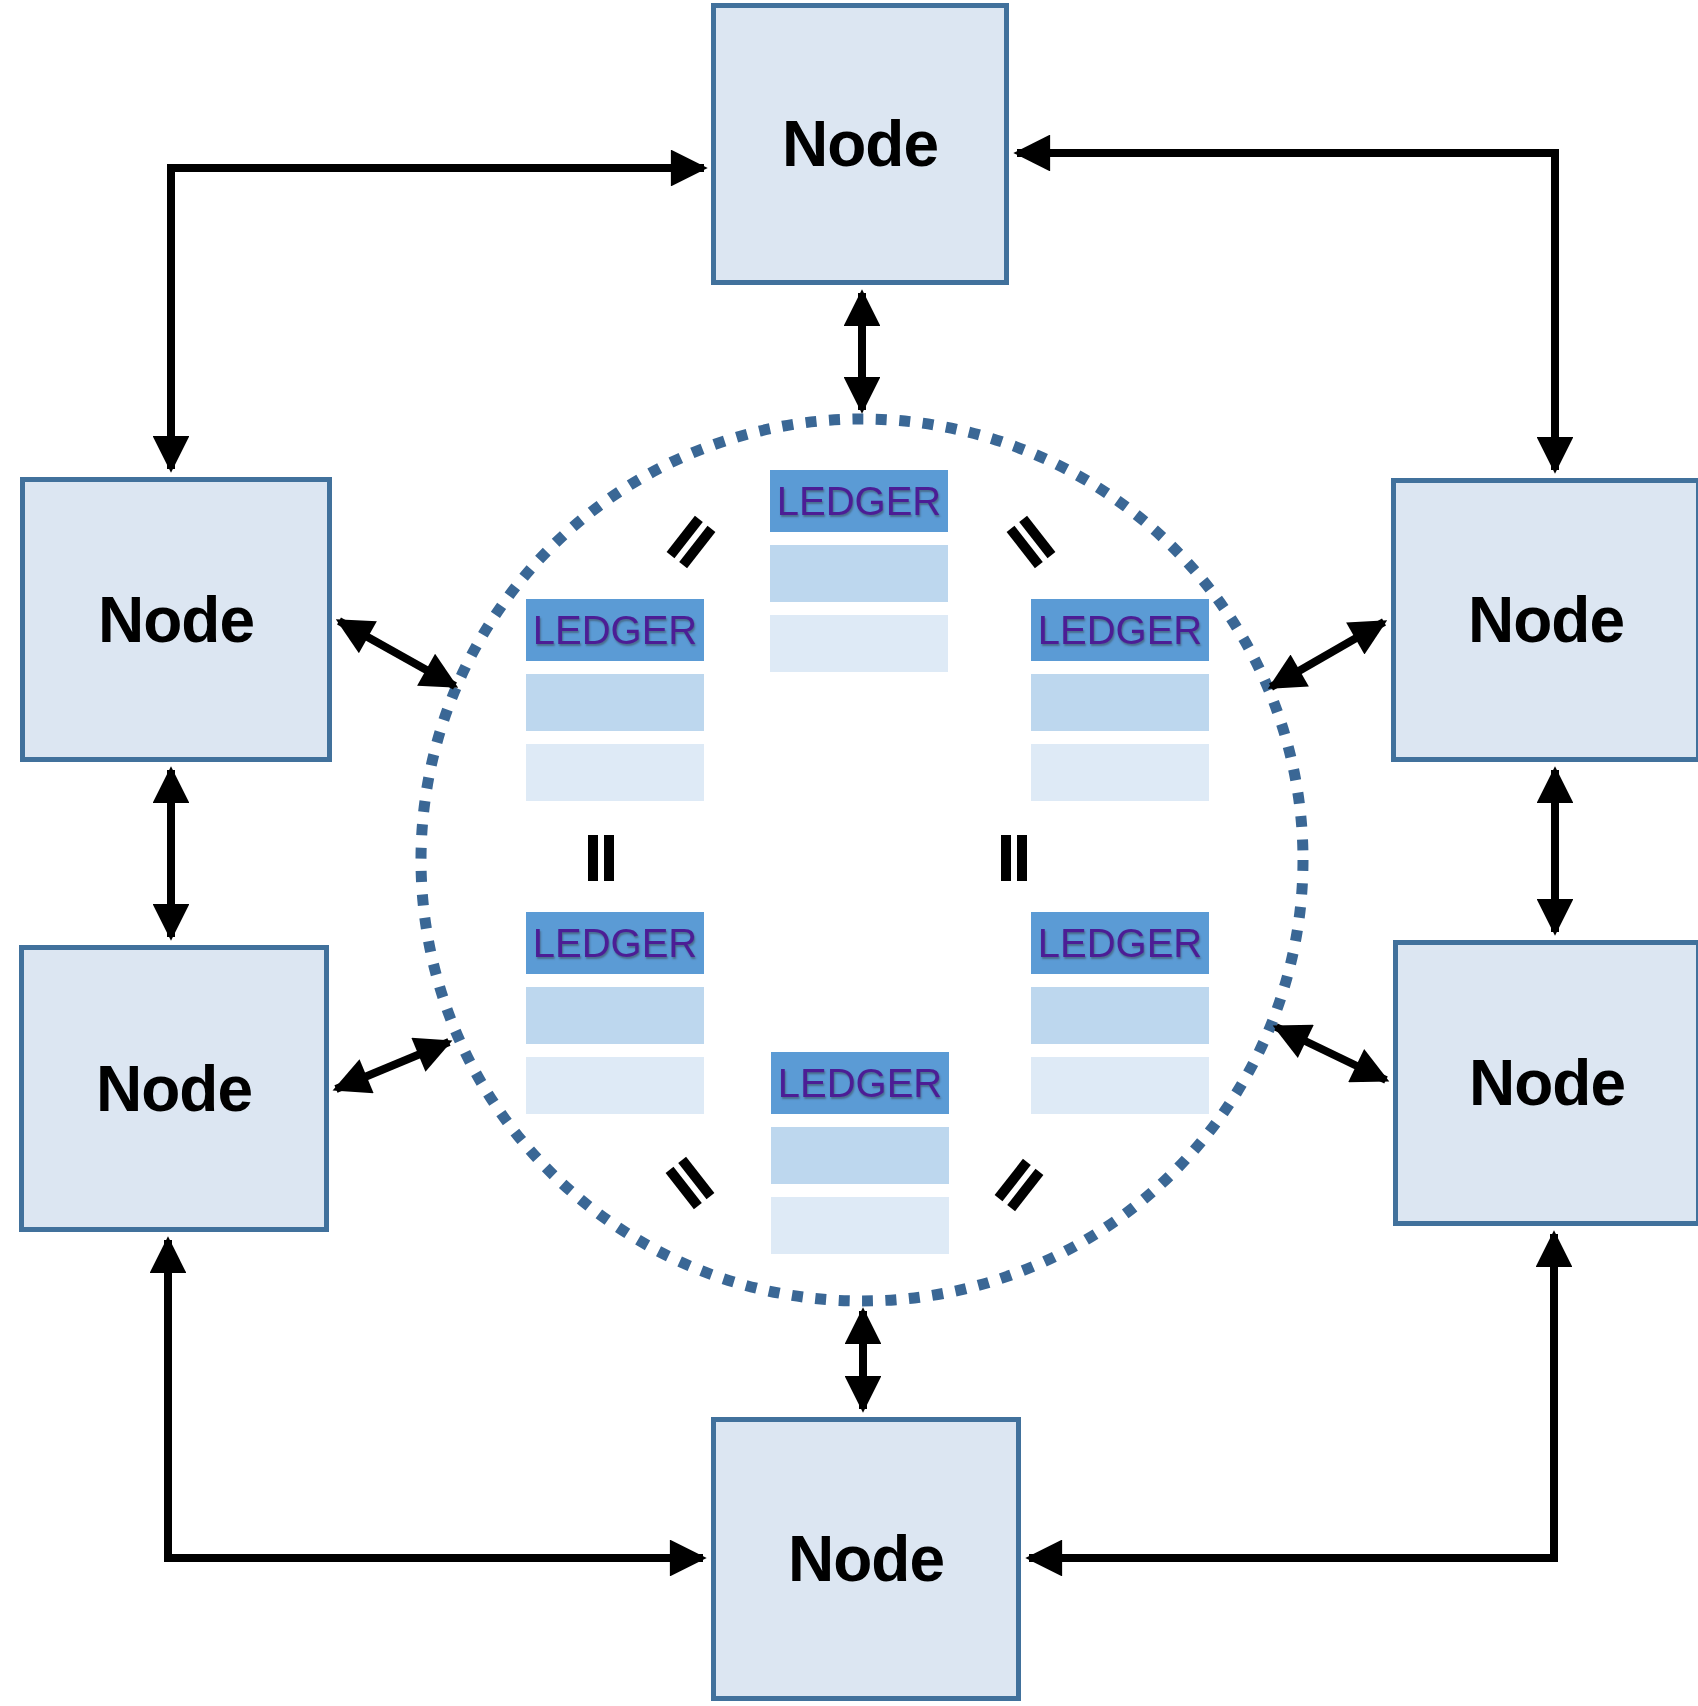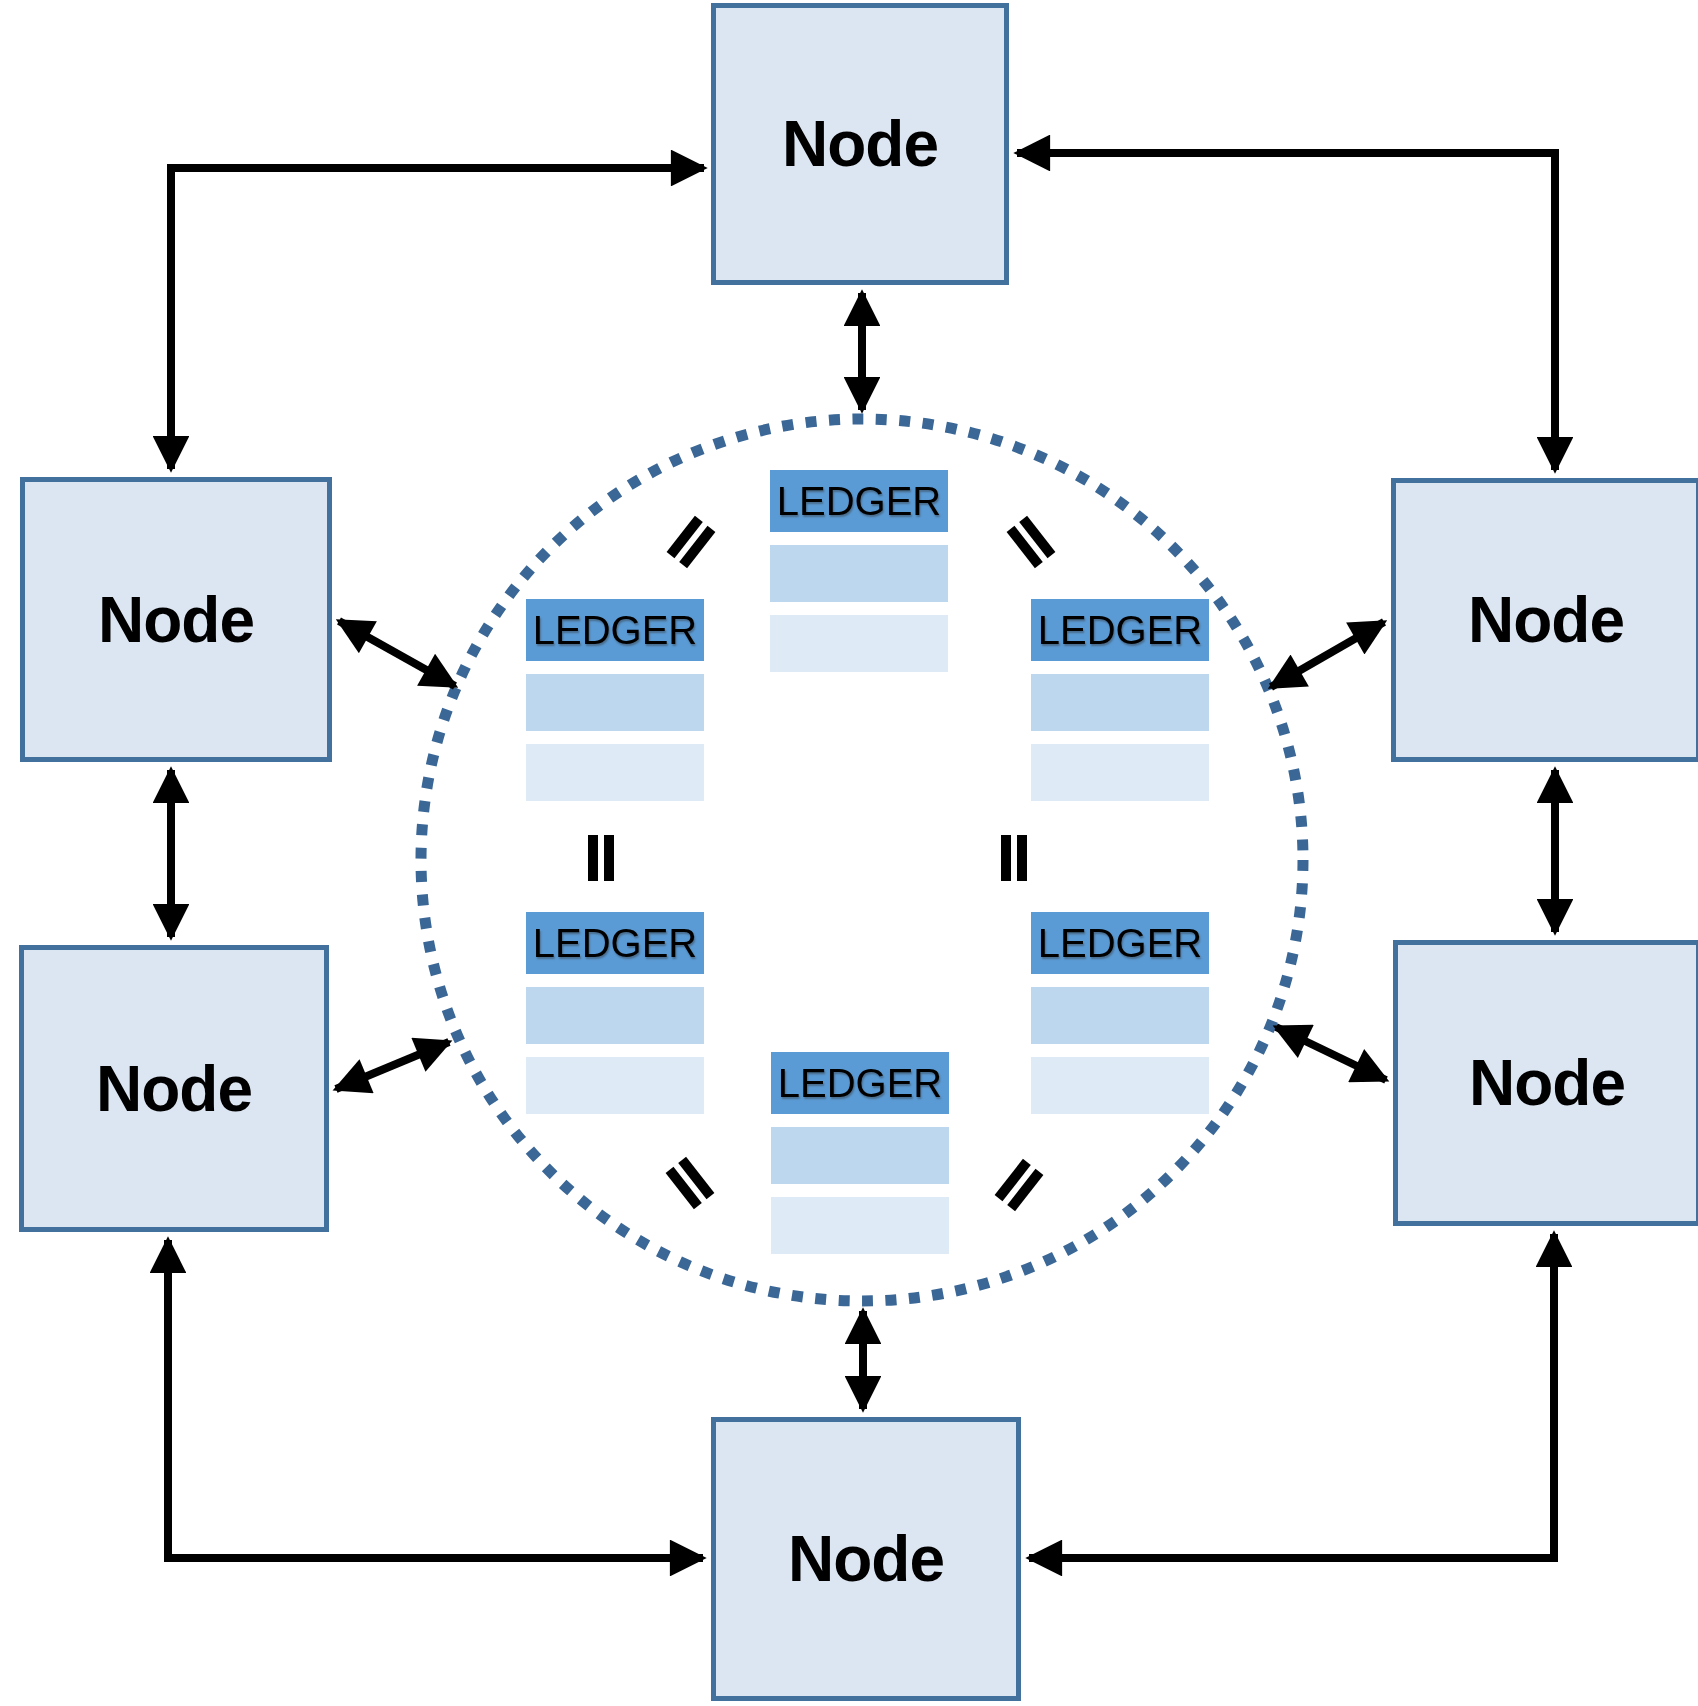--- a/index.html
+++ b/index.html
@@ -48,21 +48,21 @@
   }
   .ledger {
     position: absolute;
     z-index: 2;
     width: 178px;
   }
   .ledger-header {
     height: 62px;
     line-height: 62px;
     background: var(--ledger-header, #5B9BD5);
-    color: #000000;
+    color: #4c1d95;
     font-size: 40px;
     text-align: center;
     text-shadow: 1px 2px 2px rgba(50,50,50,0.45);
   }
   .ledger-row {
     height: 57px;
     margin-top: 13px;
   }
   .row-mid   { background: var(--ledger-row-mid, #BDD7EE); }
   .row-light { background: var(--ledger-row-light, #DEEAF6); }

